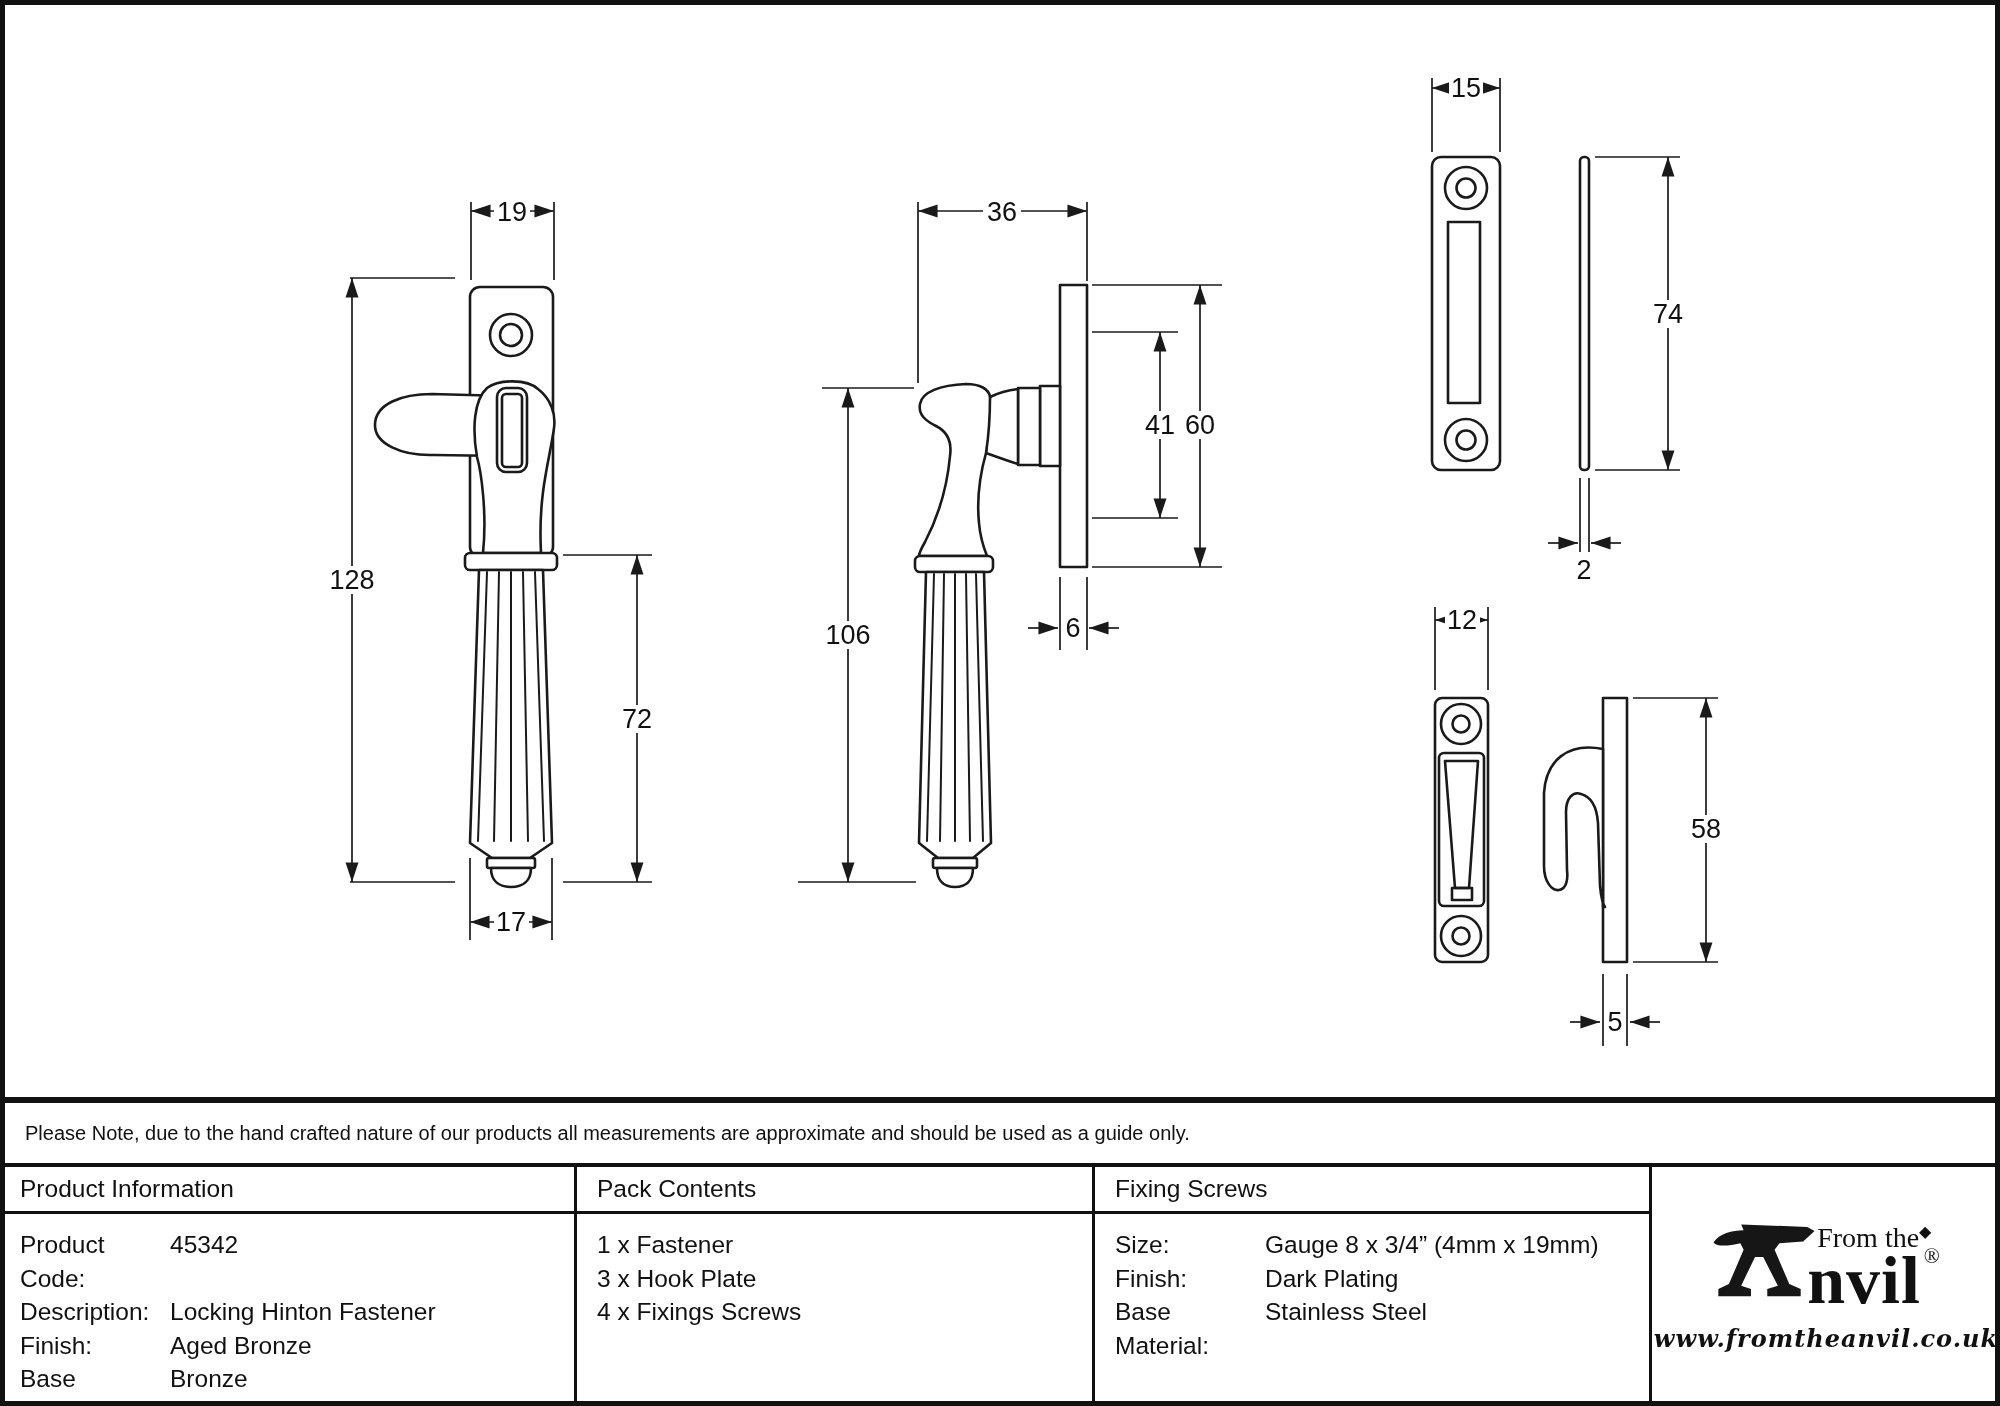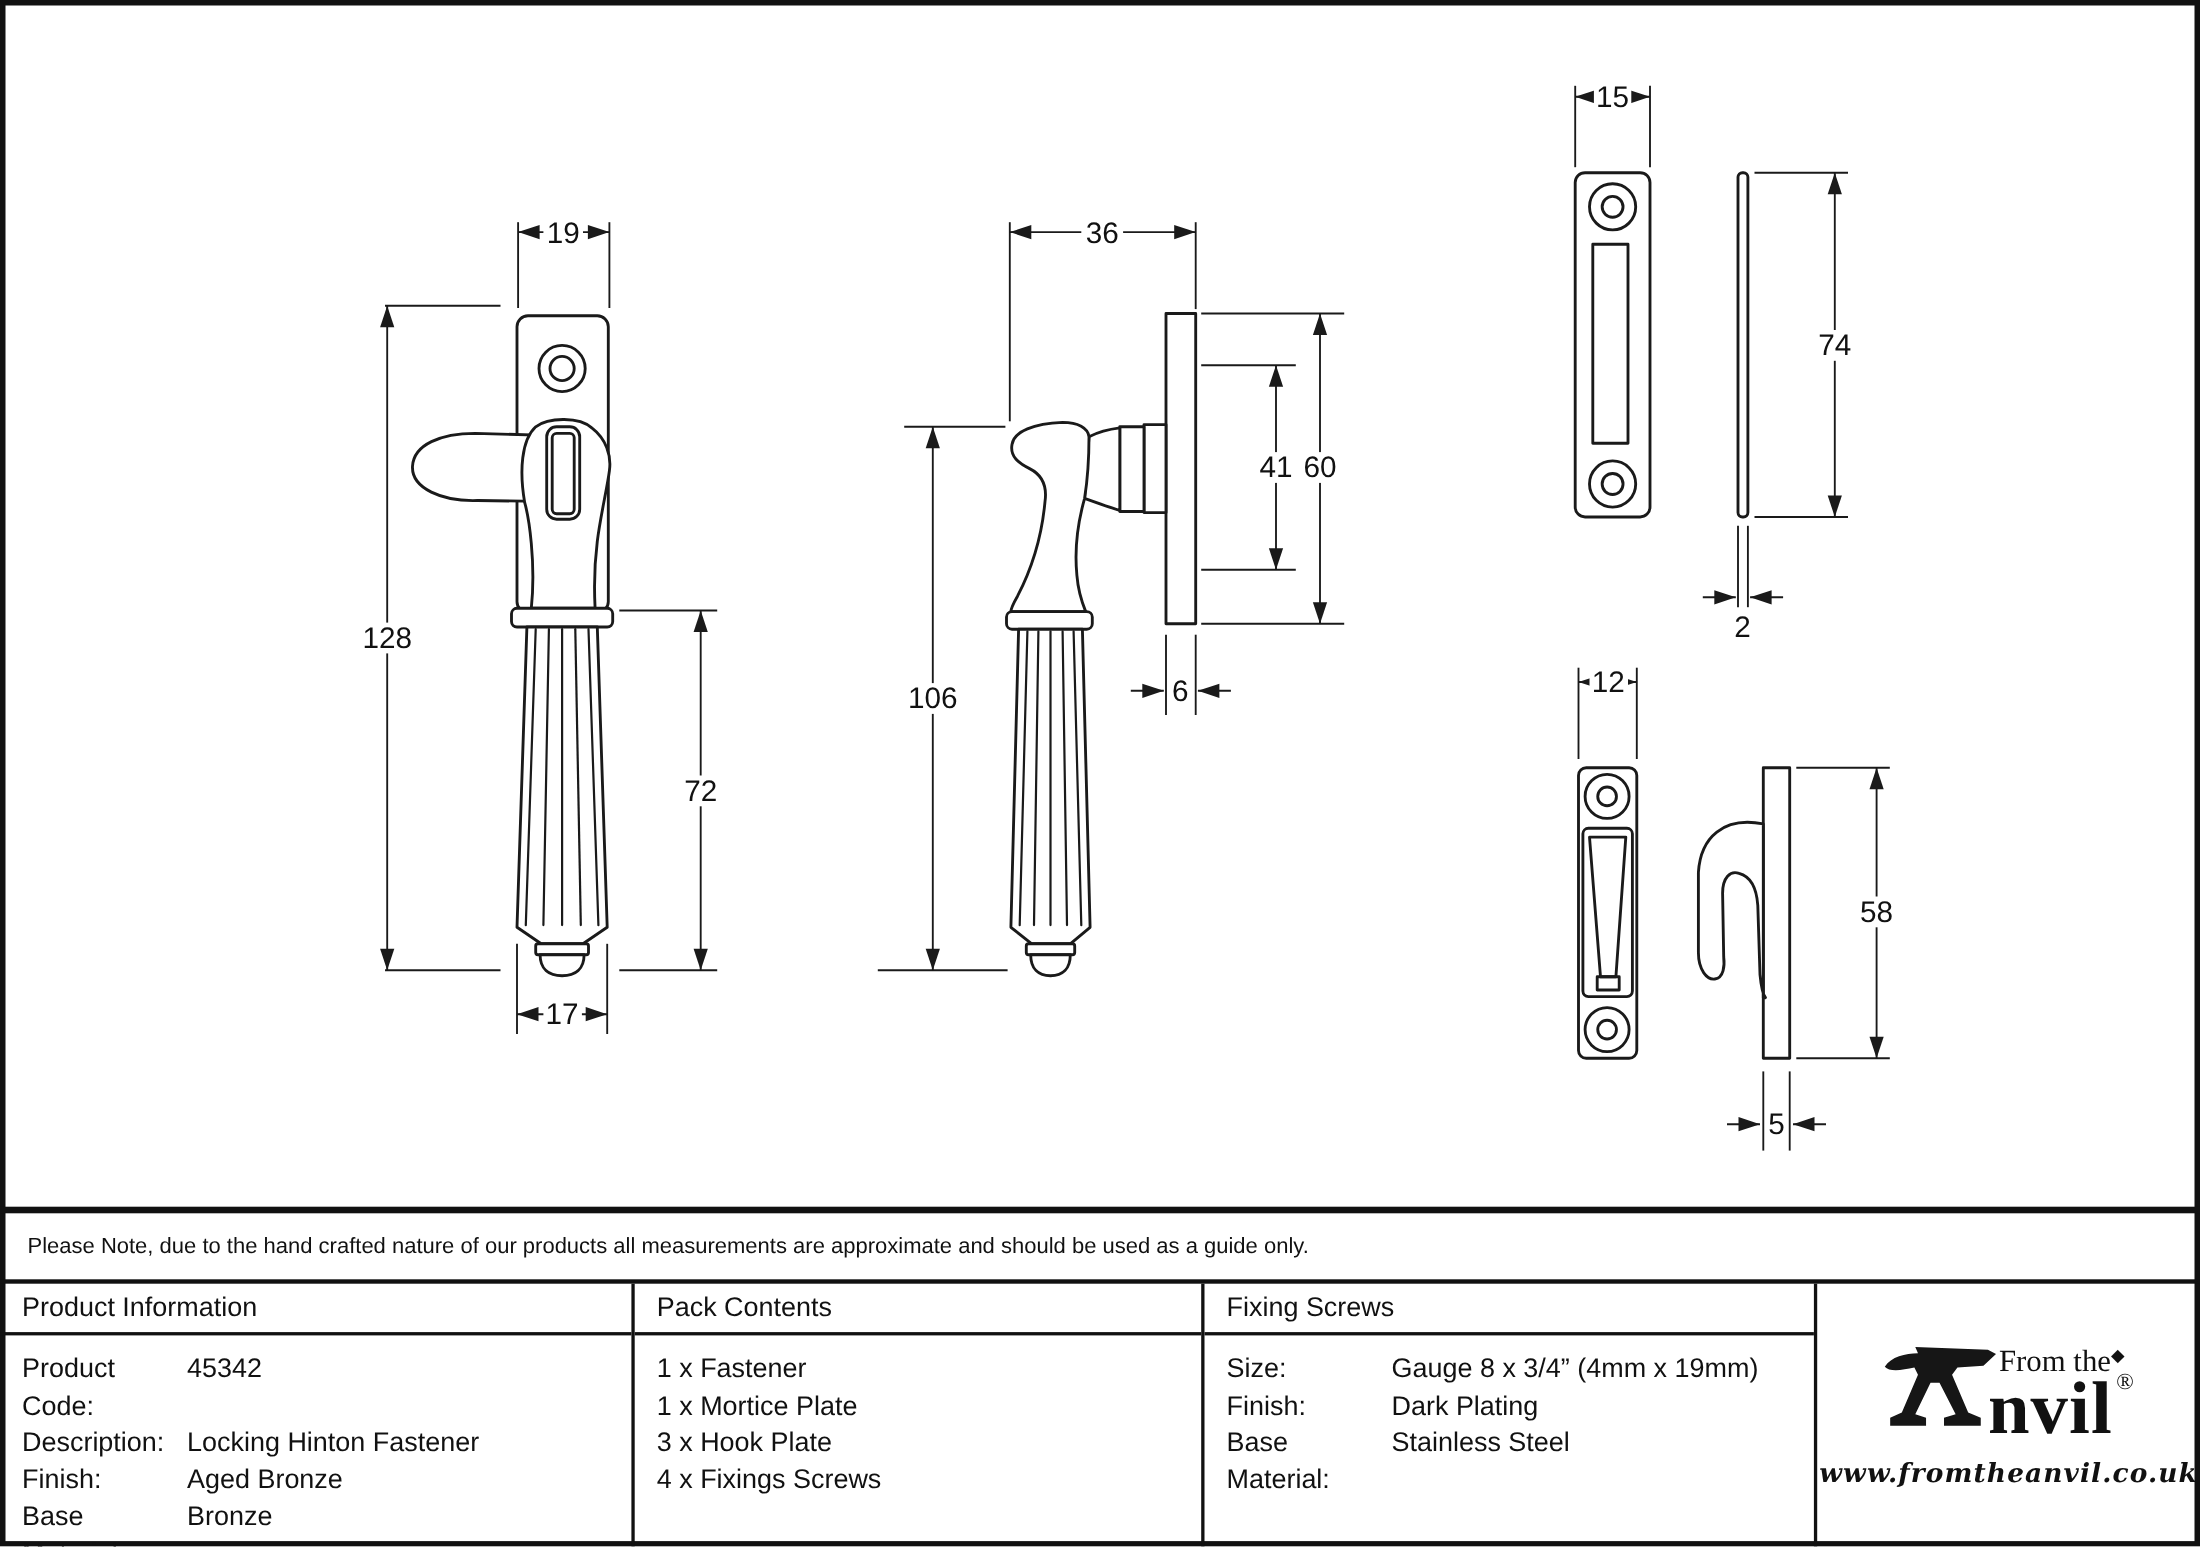--- a/index.html
+++ b/index.html
@@ -265,21 +265,20 @@
         </div>
       </div>
     </div>
 
     <div class="col col-pc">
       <div class="col-h">
         <span>Pack Contents</span>
       </div>
       <div class="col-b">
         <div class="pc-item">1 x Fastener</div>
-        <div class="pc-item">1 x Mortice Plate</div>
         <div class="pc-item">3 x Hook Plate</div>
         <div class="pc-item">4 x Fixings Screws</div>
       </div>
     </div>
 
     <div class="col col-fs">
       <div class="col-h">
         <span>Fixing Screws</span>
       </div>
       <div class="col-b">

